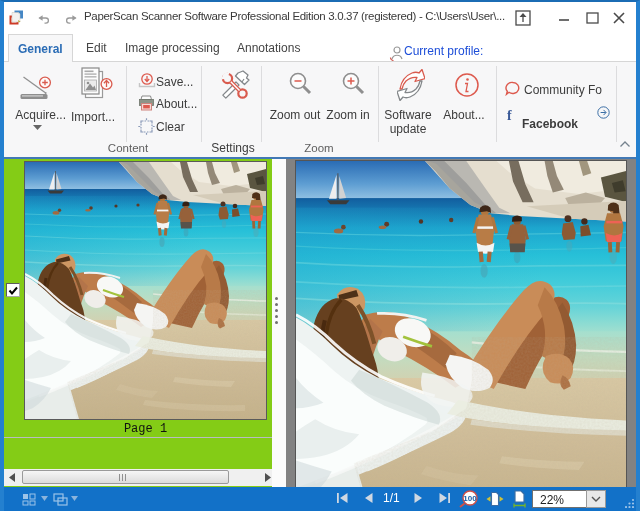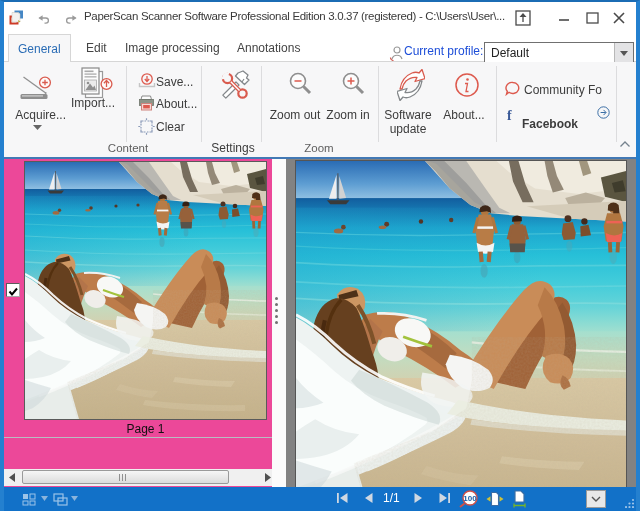--- a/index.html
+++ b/index.html
@@ -12,21 +12,21 @@
   .ttl { position:absolute; left:80px; top:8px; font-size:11.5px; color:#3a3a3a; letter-spacing:-0.32px; white-space:nowrap; }
   .tabrow { position:absolute; left:0; top:29px; width:632px; height:31px; background:#fff; border-bottom:1px solid #d6d6d6; }
   .tab { position:absolute; top:3px; height:28px; line-height:28px; font-size:12px; color:#444; padding:0 9px; }
   .tab.sel { background:#f7f7f8; border:1px solid #d6d6d6; border-bottom:none; color:#2a6cb5; height:29px; }
   .ribbon { position:absolute; left:0; top:60px; width:632px; height:97px; background:#f7f7f8; border-bottom:2px solid #4279b5; }
   .gsep { position:absolute; top:4px; width:1px; height:76px; background:#dcdcde; }
   .glabel { position:absolute; top:80px; font-size:11.5px; color:#5f5f5f; text-align:center; }
   .blabel { position:absolute; font-size:12px; color:#3c3c3c; text-align:center; white-space:nowrap; }
   .srow { font-size:12px; color:#3c3c3c; white-space:nowrap; }
   .content { position:absolute; left:0; top:157px; width:632px; height:328px; background:#eef0f3; }
-  .lpanel { position:absolute; left:0; top:0; width:272px; height:329px; background:#ec4899; }
+  .lpanel { position:absolute; left:0; top:0; width:272px; height:329px; background:#84cc16;font-family:Liberation Mono, monospace; }
   .thumbbox { position:absolute; left:20px; top:2px; width:243px; height:259px; border:1px solid #5a5a5a; background:#888; }
   .page1 { position:absolute; left:20px; top:263px; width:243px; text-align:center; font-size:12px; color:#111; }
   .pline { position:absolute; left:0px; top:278px; width:272px; height:1px; background:#b8bcc2; }
   .hscroll { position:absolute; left:0px; top:310px; width:272px; height:17px; background:#f0f0f0; }
   .splitter { position:absolute; left:268px; top:0; width:14px; height:329px; background:#fbfbfb; }
   .mainarea { position:absolute; left:282px; top:0; width:350px; height:329px; background:#828282; }
   .mainimg { position:absolute; left:9px; top:1px; width:332px; height:327px; border:1px solid #555; border-bottom:none; background:#888; overflow:hidden; }
   .statusbar { position:absolute; left:0; top:485px; width:632px; height:26px; background:#1271c8; }
   .sb-ico { position:absolute; top:4px; }
   .navtxt { position:absolute; color:#fff; font-size:12px; top:4px; }
@@ -64,38 +64,30 @@
   </svg>
   <svg class="abs" style="left:581px;top:8px" width="16" height="16" viewBox="0 0 16 16">
     <rect x="2" y="3" width="11" height="10" fill="none" stroke="#4a4a4a" stroke-width="1.3"></rect>
   </svg>
   <svg class="abs" style="left:607px;top:8px" width="16" height="16" viewBox="0 0 16 16">
     <path d="M3,3 L13,13 M13,3 L3,13" stroke="#4a4a4a" stroke-width="1.6"></path>
   </svg>
 </div>
 
 <div class="tabrow">
-  <div class="tab sel" style="left:4px;">General</div>
+  <div class="tab sel" style="left:4px;font-weight:bold;">General</div>
   <div class="tab" style="left:73px;">Edit</div>
   <div class="tab" style="left:224px;">Annotations</div>
   <div class="tab" style="left:112px;">Image processing</div>
   <svg class="abs" style="left:385px;top:14px" width="15" height="16" viewBox="0 0 15 16">
     <circle cx="8" cy="5" r="3" fill="none" stroke="#9a9a9a" stroke-width="1.2"></circle>
     <path d="M3,14 A5.2,5.2 0 0 1 13,14" fill="none" stroke="#9a9a9a" stroke-width="1.2"></path>
     <path d="M1.5,12.5 a3,3 0 0 0 3,3" fill="none" stroke="#d05b52" stroke-width="1.2"></path>
   </svg>
   <div class="abs" style="left:400px;top:13px;font-size:12px;color:#1d4ed8;">Current profile:</div>
-  <div class="combo" style="left:480px;top:11px;width:150px;height:21px;">
-    <div class="abs" style="left:6px;top:3px;font-size:12px;color:#222;">Default</div>
-    <div class="abs" style="right:0;top:0;width:19px;height:20px;background:#e3e3e5;border-left:1px solid #b8b8b8;">
-      <svg width="19" height="20">
-            <polygon points="5,8 13,8 9,13" fill="#555"></polygon>
-          </svg>
-    </div>
-  </div>
 </div>
 
 <div class="ribbon">
 
   <svg class="abs" style="left:16px;top:6px" width="36" height="32" viewBox="0 0 36 32">
     <line x1="3.5" y1="9" x2="25" y2="24.5" stroke="#909090" stroke-width="1.3"></line>
     <circle cx="25.6" cy="25" r="1" fill="#909090"></circle>
     <rect x="0.5" y="26" width="27" height="5" rx="1.5" fill="#8e8e8e"></rect>
     <rect x="2" y="27.2" width="21" height="1.4" fill="#c9c9c9"></rect>
     <circle cx="25" cy="14.5" r="5.4" fill="#fefaf9" stroke="#d95b4e" stroke-width="1.3"></circle>
@@ -111,21 +103,21 @@
     <rect x="4" y="1" width="17" height="26" fill="#fdfdfd" stroke="#888" stroke-width="1.2"></rect>
     <rect x="6.5" y="3.5" width="9" height="1.6" fill="#aaa"></rect>
     <rect x="6.5" y="6.3" width="12" height="1.6" fill="#bbb"></rect>
     <rect x="6.5" y="9" width="12" height="1.6" fill="#bbb"></rect>
     <rect x="6.5" y="13" width="12" height="11" fill="#ececec" stroke="#aaa" stroke-width="0.8"></rect>
     <polygon points="7.5,23 12,16.5 15,20.5 16.5,18.5 18,23" fill="#909090"></polygon>
     <circle cx="10" cy="16" r="1.3" fill="#909090"></circle>
     <circle cx="28.5" cy="17" r="5.4" fill="#fefaf9" stroke="#d95b4e" stroke-width="1.3"></circle>
     <path d="M28.5,20 v-6 M25.9,16.2 l2.6,-2.8 2.6,2.8" stroke="#d95b4e" stroke-width="1.3" fill="none"></path>
   </svg>
-  <div class="blabel" style="left:57px;top:34px;width:64px;">Import...</div>
+  <div class="blabel" style="left:57px;top:48px;width:64px;">Import...</div>
 
   <div class="gsep" style="left:122px;"></div>
 
   <svg class="abs" style="left:134px;top:11px" width="18" height="15" viewBox="0 0 18 15">
     <circle cx="9" cy="6" r="5.2" fill="none" stroke="#dd5a4e" stroke-width="1.3"></circle>
     <path d="M9,3 v5 M6.8,6 L9,8.6 11.2,6" stroke="#dd5a4e" stroke-width="1.3" fill="none"></path>
     <path d="M1.5,10 v3.5 h15 v-3.5" fill="none" stroke="#c5c5c5" stroke-width="1.4"></path>
   </svg>
   <div class="srow abs" style="left:152px;top:13px;">Save...</div>
   <svg class="abs" style="left:134px;top:33px" width="17" height="16" viewBox="0 0 17 16">
@@ -295,20 +287,23 @@
   </svg>
   <svg class="sb-ico" style="left:482px;top:4px" width="18" height="16" viewBox="0 0 18 16">
     <polygon points="0.5,8 4.5,5.2 4.5,10.8" fill="#cfc23a"></polygon>
     <polygon points="17.5,8 13.5,5.2 13.5,10.8" fill="#cfc23a"></polygon>
     <polygon points="5.5,1.5 10.5,1.5 12.5,3.5 12.5,14.5 5.5,14.5" fill="#fff" stroke="#3a6ea5" stroke-width="1.1"></polygon>
   </svg>
   <svg class="sb-ico" style="left:508px;top:3px" width="15" height="18" viewBox="0 0 15 18">
     <polygon points="3,1 9,1 12,4 12,12 3,12" fill="#fff" stroke="#3a6ea5" stroke-width="1.2"></polygon>
     <path d="M2,15.5 h11 M2,13.5 v4 M13,13.5 v4" stroke="#78b428" stroke-width="1.3"></path>
   </svg>
+  <div class="combo" style="left:528px;top:3px;width:74px;height:18px;">
+    <div class="abs" style="left:7px;top:2px;font-size:12px;color:#222;">22%</div>
+  </div>
   <div class="abs" style="left:582px;top:3px;width:20px;height:18px;background:#e8e8e8;border:1px solid #9a9a9a;">
     <svg width="18" height="16">
           <path d="M5,6 L9,10 13,6" fill="none" stroke="#555" stroke-width="1.4"></path>
         </svg>
   </div>
   <svg class="sb-ico" style="left:621px;top:11px" width="10" height="10" viewBox="0 0 10 10">
     <circle cx="8" cy="2" r="1.1" fill="#9cc3e8"></circle>
         <circle cx="8" cy="5.5" r="1.1" fill="#9cc3e8"></circle>
         <circle cx="8" cy="9" r="1.1" fill="#9cc3e8"></circle>
     <circle cx="4.5" cy="5.5" r="1.1" fill="#9cc3e8"></circle>

